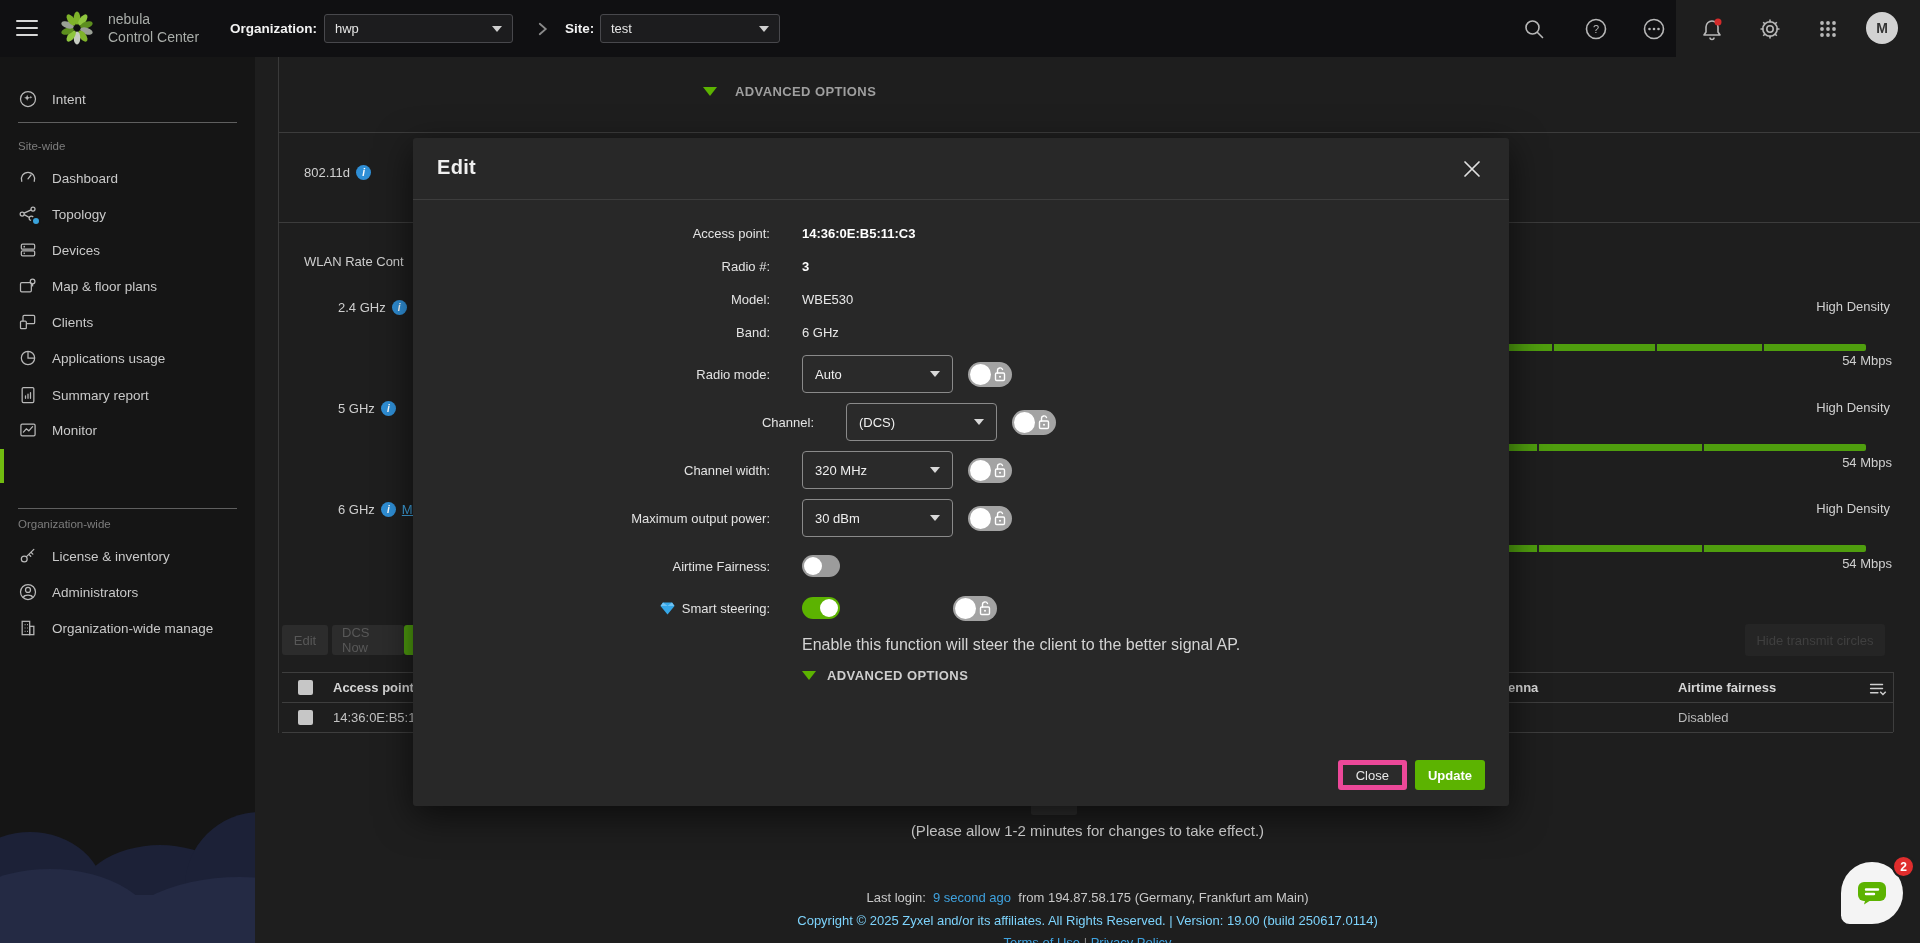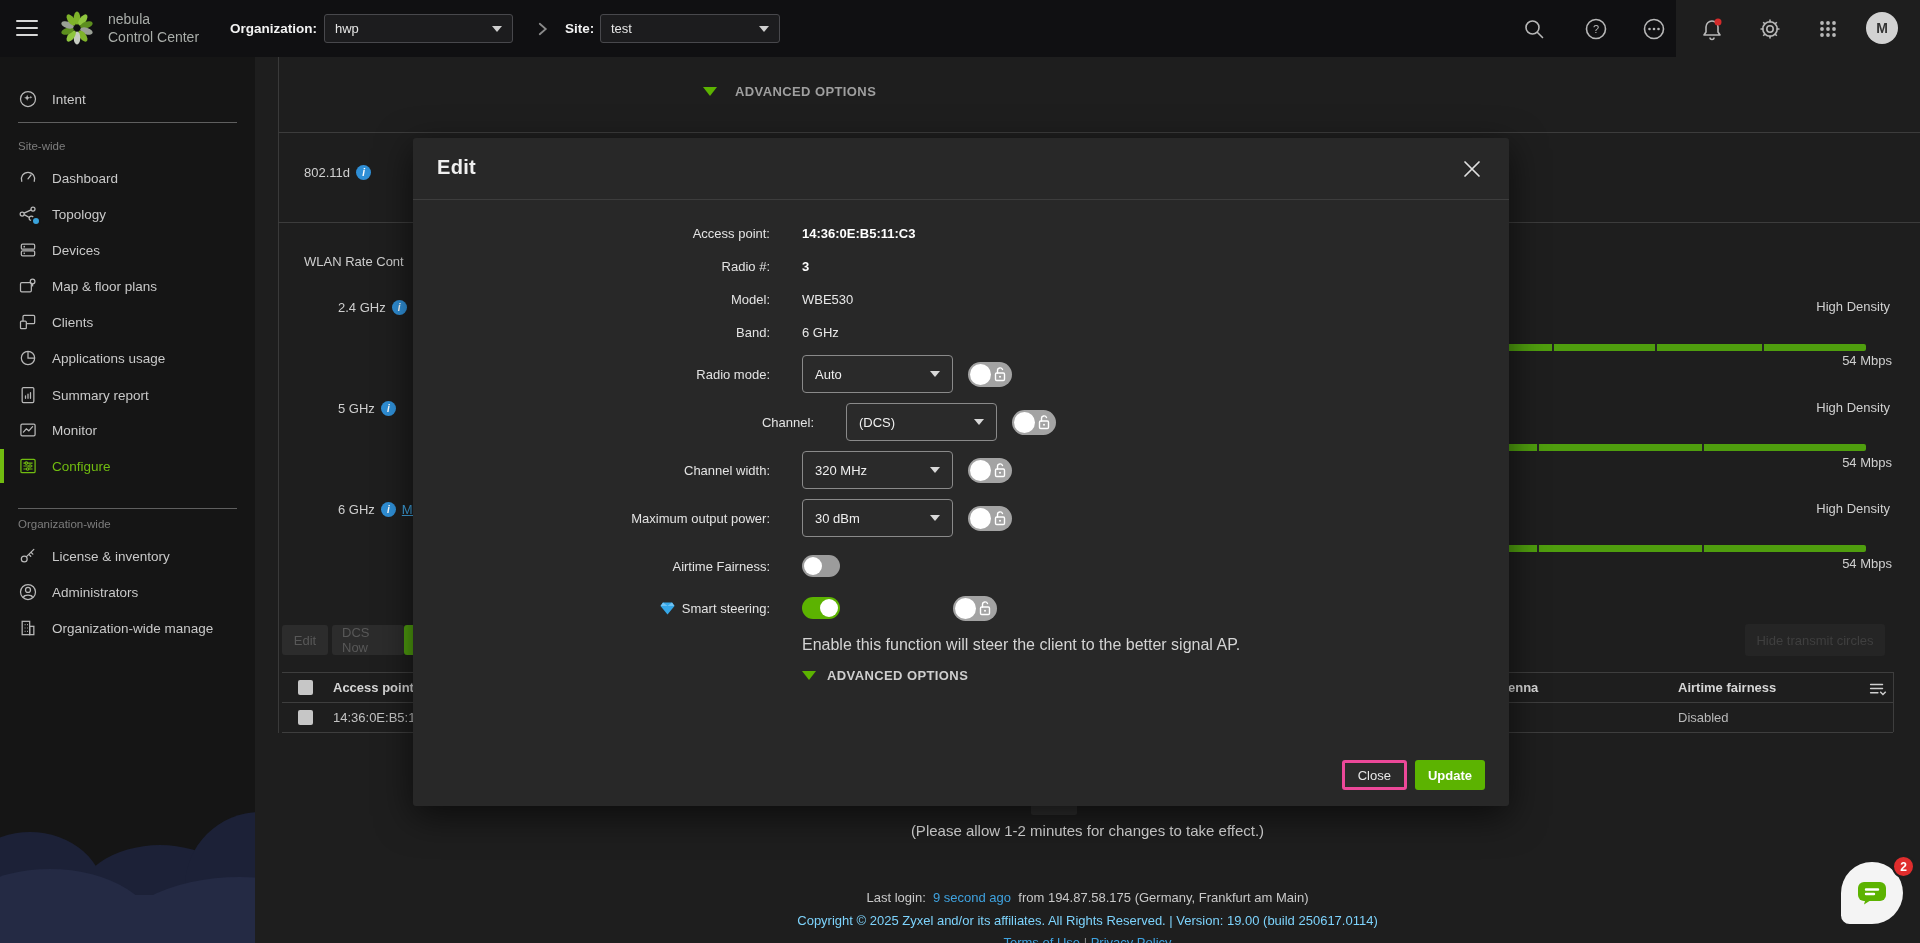--- a/index.html
+++ b/index.html
@@ -74,21 +74,21 @@
   .tog.on{background:#5cb301;}
   .tog.on .knob{left:18px;}
   .locktog{width:44px;height:25px;border-radius:13px;background:#a3a3a3;position:relative;margin-left:15px;cursor:pointer;}
   .locktog .knob{position:absolute;top:2px;left:2px;width:21px;height:21px;border-radius:50%;background:#fff;}
   .locktog svg{position:absolute;right:5px;top:4px;}
   .adv-tri{width:0;height:0;border-left:7px solid transparent;border-right:7px solid transparent;
            border-top:9px solid #5cb301;}
   .adv-text{font-size:13px;font-weight:700;letter-spacing:.4px;color:#cfcfcf;}
   .btn{height:30px;border-radius:3px;font-size:13px;display:flex;align-items:center;justify-content:center;
        padding:0 13px;cursor:pointer;}
-  .btn.ghost{border:3px solid #ec4899;background:#2b2b2b;color:#e8e8e8;}
+  .btn.ghost{border:5px solid #ec4899;background:#2b2b2b;color:#e8e8e8;}
   .btn.green{background:#5cb301;color:#fff;font-weight:600;}
   .diamond{display:inline-block;}
 
   
   .chat{position:absolute;left:1841px;top:862px;width:62px;height:62px;background:#f4f4f4;
         border-radius:50% 50% 50% 14%;z-index:60;display:flex;align-items:center;justify-content:center;cursor:pointer;}
   .chat-badge{position:absolute;left:1892px;top:855px;width:23px;height:23px;border-radius:50%;background:#e02d2d;
               border:2px solid #1e1e1e;color:#fff;font-size:12px;font-weight:700;display:flex;align-items:center;
               justify-content:center;z-index:61;}
 </style>
@@ -268,32 +268,20 @@
     <div class="side-item" style="top:355px;">
       <span class="ic">
         <svg viewBox="0 0 24 24" width="20" height="20">
             <rect x="3.5" y="5" width="17" height="14" rx="1.5" fill="none" stroke="currentColor" stroke-width="1.5"></rect>
         <path d="M6.5 14.5l3.5-4 3 2.5 4.5-5" fill="none" stroke="currentColor" stroke-width="1.5" stroke-linecap="round"></path>
           </svg>
       </span>
       <span>Monitor</span>
     </div>
     <div class="active-bar" style="top:392px;"></div>
-    <div class="side-item active" style="top:391px;">
-      <span class="ic">
-        <svg viewBox="0 0 24 24" width="20" height="20">
-            <rect x="3.5" y="4" width="17" height="16" rx="1.5" fill="none" stroke="currentColor" stroke-width="1.5"></rect>
-        <path d="M6.5 8.5h11M6.5 12h11M6.5 15.5h11" stroke="currentColor" stroke-width="1.3"></path>
-        <circle cx="10" cy="8.5" r="1.5" fill="#151515" stroke="currentColor" stroke-width="1.3"></circle>
-        <circle cx="14.5" cy="12" r="1.5" fill="#151515" stroke="currentColor" stroke-width="1.3"></circle>
-        <circle cx="11.5" cy="15.5" r="1.5" fill="#151515" stroke="currentColor" stroke-width="1.3"></circle>
-          </svg>
-      </span>
-      <span>Configure</span>
-    </div>
     <div class="side-div" style="top:451px;"></div>
     <div class="side-section" style="top:461px;">Organization-wide</div>
 
     <div class="side-item" style="top:481px;">
       <span class="ic">
         <svg viewBox="0 0 24 24" width="20" height="20">
             <circle cx="7.5" cy="15.5" r="3.5" fill="none" stroke="currentColor" stroke-width="1.5"></circle>
         <path d="M10.2 12.8L19 4M15.5 7.5l2.3 2.3M13 10l2.3 2.3" fill="none" stroke="currentColor" stroke-width="1.5" stroke-linecap="round"></path>
           </svg>
       </span>

